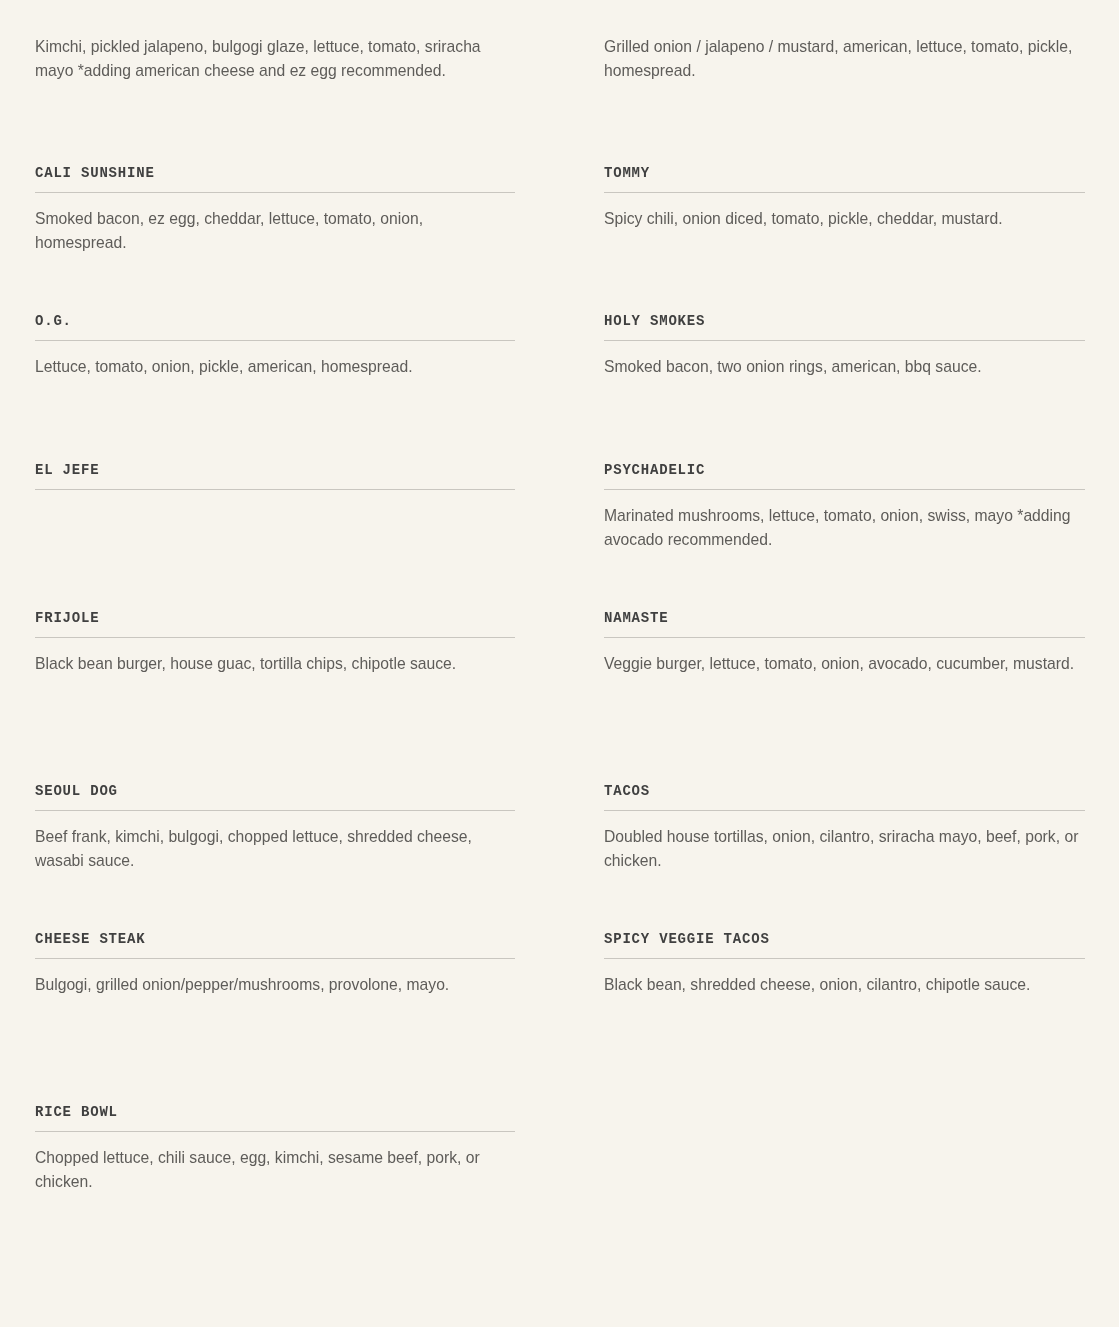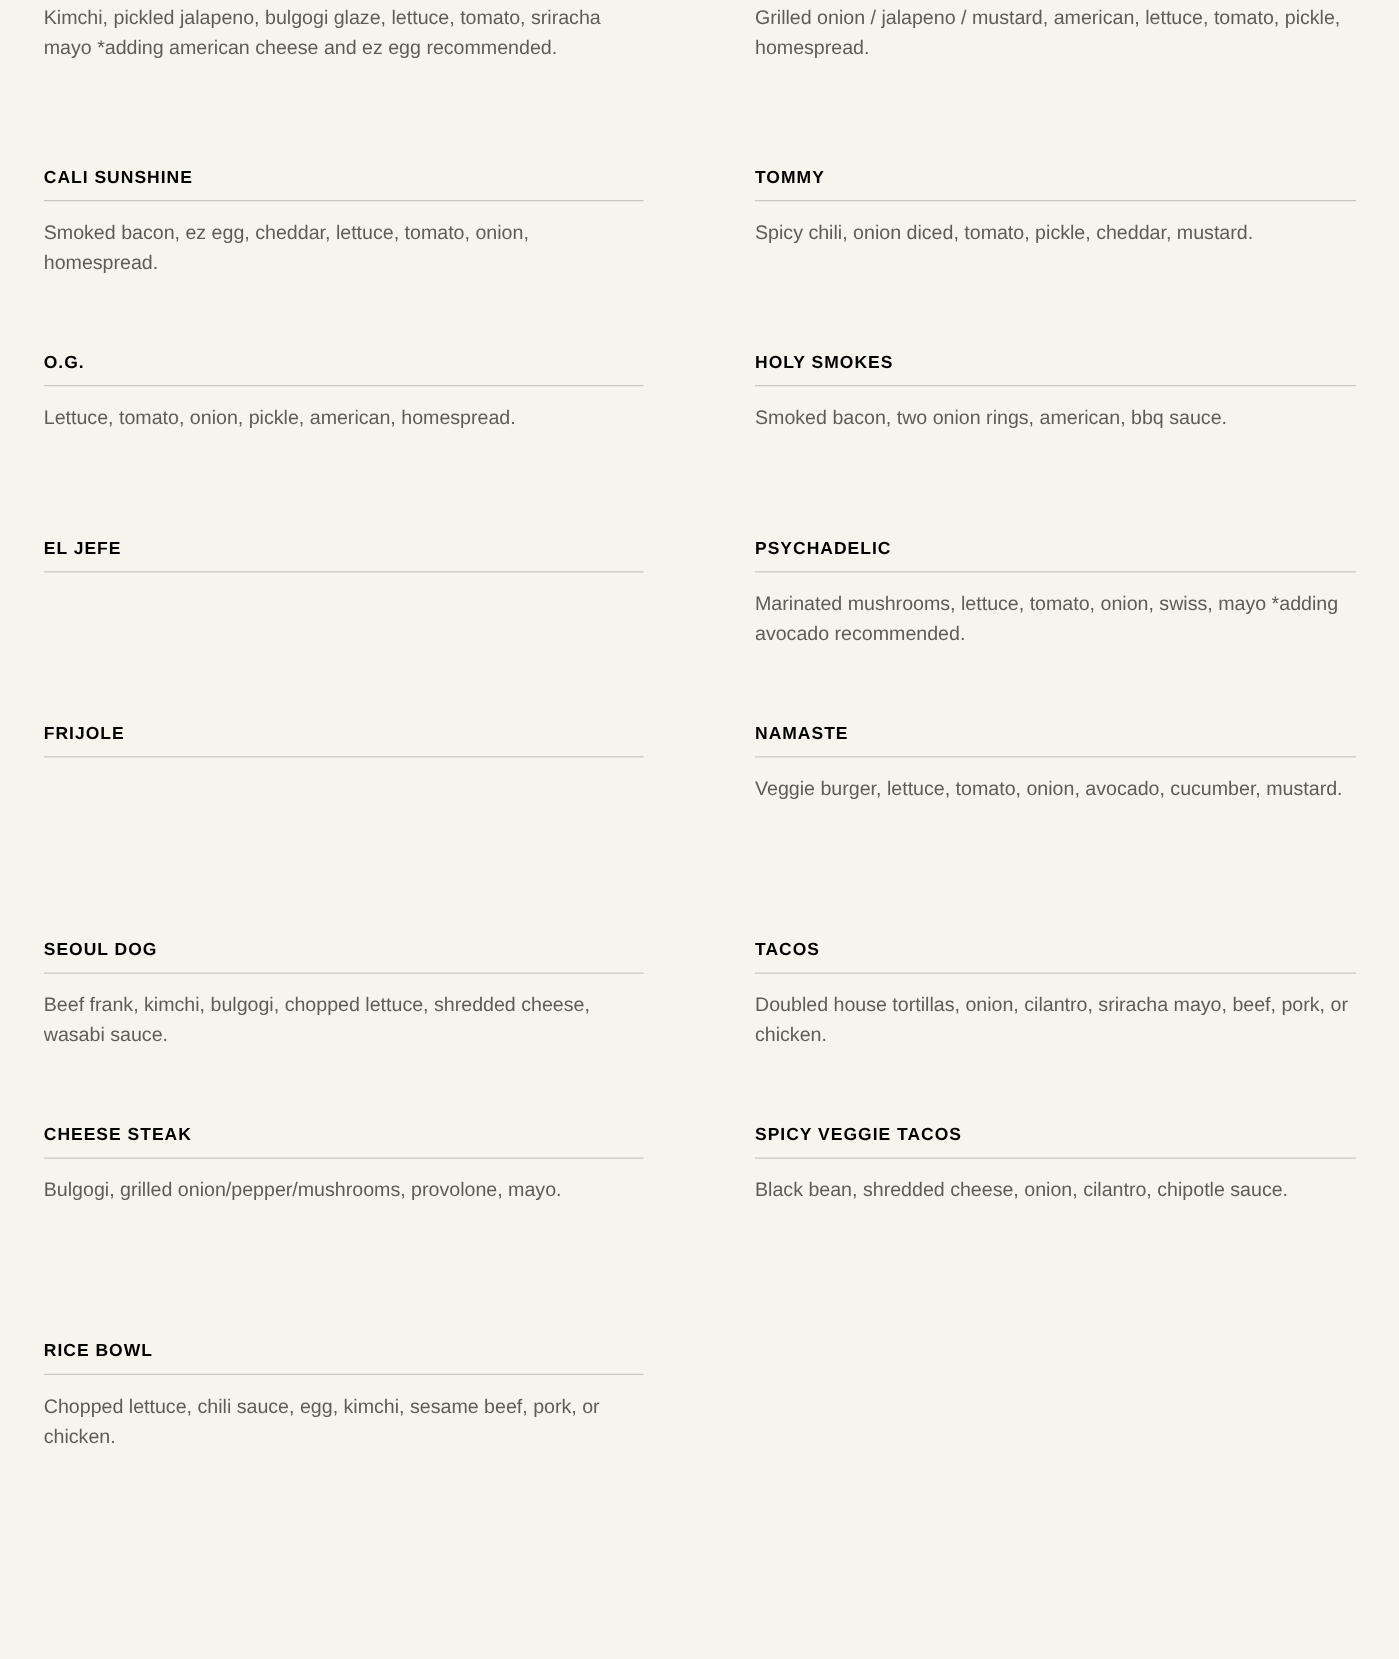--- a/index.html
+++ b/index.html
@@ -13,30 +13,31 @@
     -webkit-font-smoothing: antialiased;
   }
   .menu-grid {
     display: grid;
     grid-template-columns: 480px 481px;
     column-gap: 89px;
     grid-template-rows: 134px 148px 149px 148px 173px 148px 173px 148px auto;
     padding: 0 34px 0 35px;
     width: 1119px;
   }
-  .menu-item { overflow: hidden; }
+  .menu-item { overflow: hidden; margin-top: 32px; }
   .menu-item.partial { padding-top: 3px; }
   .item-title {
     margin: 0 0 11px 0;
     font-size: 14px;
     line-height: 15px;
     font-weight: 700;
     letter-spacing: 0.8px;
-    color: #000000;
+    color: #404040;
     text-transform: uppercase;
+    font-family: Liberation Mono, monospace;
   }
   .item-rule {
     height: 0;
     border: 0;
     border-top: 1px solid #c9c6c0;
     margin: 0 0 14px 0;
   }
   .item-desc {
     margin: 0;
     font-size: 15.7px;
@@ -85,20 +86,21 @@
 
   <div class="menu-item">
     <h3 class="item-title">PSYCHADELIC</h3>
     <hr class="item-rule">
     <p class="item-desc">Marinated mushrooms, lettuce, tomato, onion, swiss, mayo *adding avocado recommended.</p>
   </div>
 
   <div class="menu-item">
     <h3 class="item-title">FRIJOLE</h3>
     <hr class="item-rule">
+    <p class="item-desc">Black bean burger, house guac, tortilla chips, chipotle sauce.</p>
   </div>
   <div class="menu-item">
     <h3 class="item-title">NAMASTE</h3>
     <hr class="item-rule">
     <p class="item-desc">Veggie burger, lettuce, tomato, onion, avocado, cucumber, mustard.</p>
   </div>
 
   <div class="menu-item">
     <h3 class="item-title">SEOUL DOG</h3>
     <hr class="item-rule">

